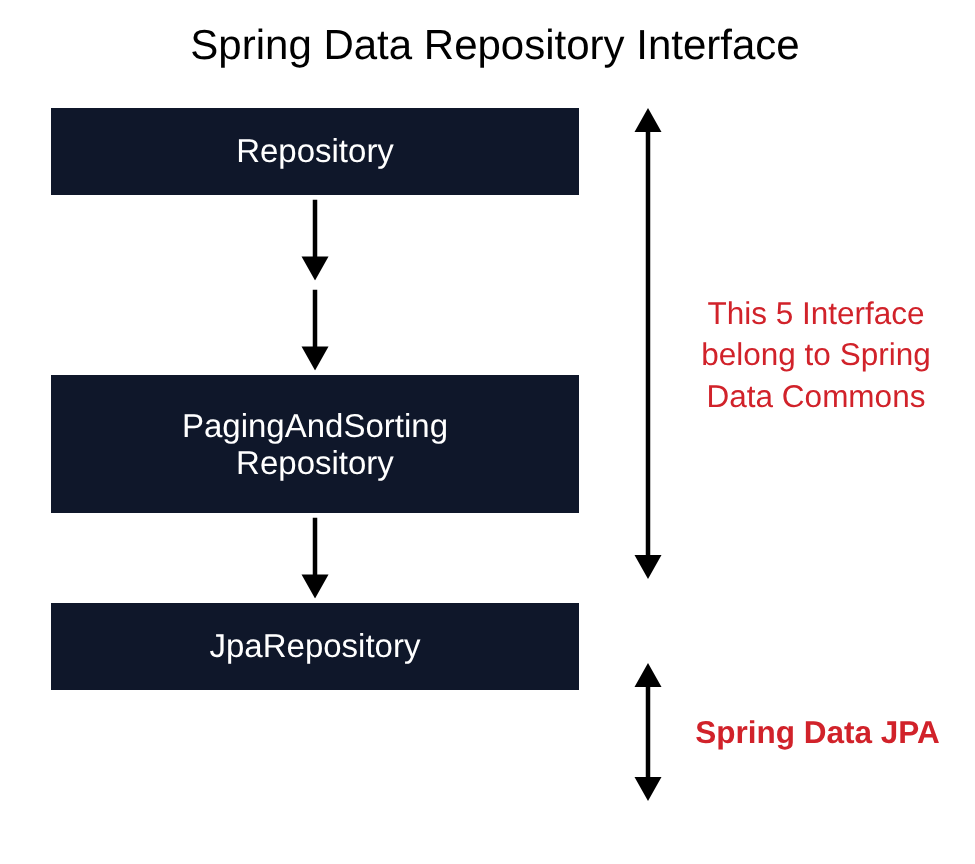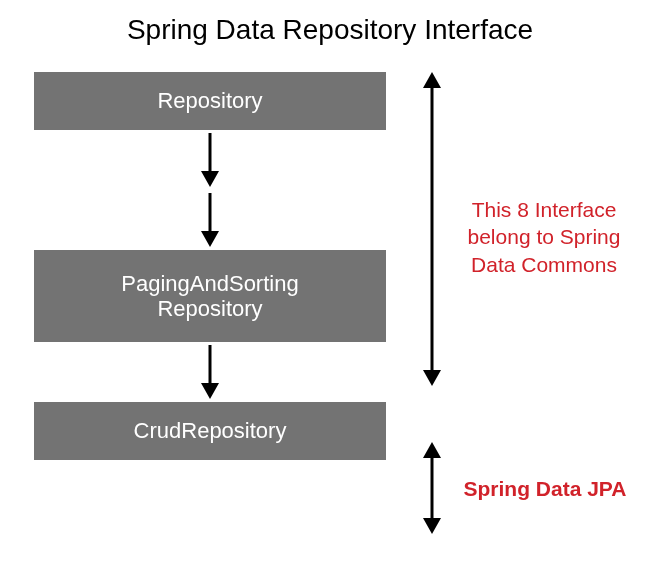--- a/index.html
+++ b/index.html
@@ -23,21 +23,21 @@
       padding-left: 10px;
     }
     .boxes-col {
       position: absolute;
       left: 34px;
       top: 72px;
       width: 352px;
     }
     .box {
       width: 352px;
-      background: #737373;
+      background: #0f172a;
       color: #ffffff;
       font-size: 22px;
       font-weight: 400;
       display: flex;
       align-items: center;
       justify-content: center;
       text-align: center;
       line-height: 1.15;
       padding: 6px 10px;
     }
@@ -105,21 +105,21 @@
   </div>
   <div class="gap">
     <span class="down-arrow">
       <svg width="22" height="54" viewBox="0 0 22 54">
         <line x1="11" y1="0" x2="11" y2="40" stroke="#000" stroke-width="3"></line>
         <polygon points="11,54 2,38 20,38" fill="#000"></polygon>
       </svg>
     </span>
   </div>
   <div class="box single">
-    <span>CrudRepository</span>
+    <span>JpaRepository</span>
   </div>
 </div>
 
 <div class="bracket" style="top:72px;">
   <span>
     <svg width="24" height="314" viewBox="0 0 24 314">
       <polygon points="12,0 3,16 21,16" fill="#000"></polygon>
       <line x1="12" y1="14" x2="12" y2="300" stroke="#000" stroke-width="3"></line>
       <polygon points="12,314 3,298 21,298" fill="#000"></polygon>
     </svg>
@@ -129,14 +129,14 @@
 <div class="bracket" style="top:442px;">
   <span>
     <svg width="24" height="92" viewBox="0 0 24 92">
       <polygon points="12,0 3,16 21,16" fill="#000"></polygon>
       <line x1="12" y1="14" x2="12" y2="78" stroke="#000" stroke-width="3"></line>
       <polygon points="12,92 3,76 21,76" fill="#000"></polygon>
     </svg>
   </span>
 </div>
 
-<div class="note note1">This 8 Interface belong to Spring Data Commons</div>
+<div class="note note1">This 5 Interface belong to Spring Data Commons</div>
 <div class="note note2">Spring Data JPA</div>
 
 </body></html>

